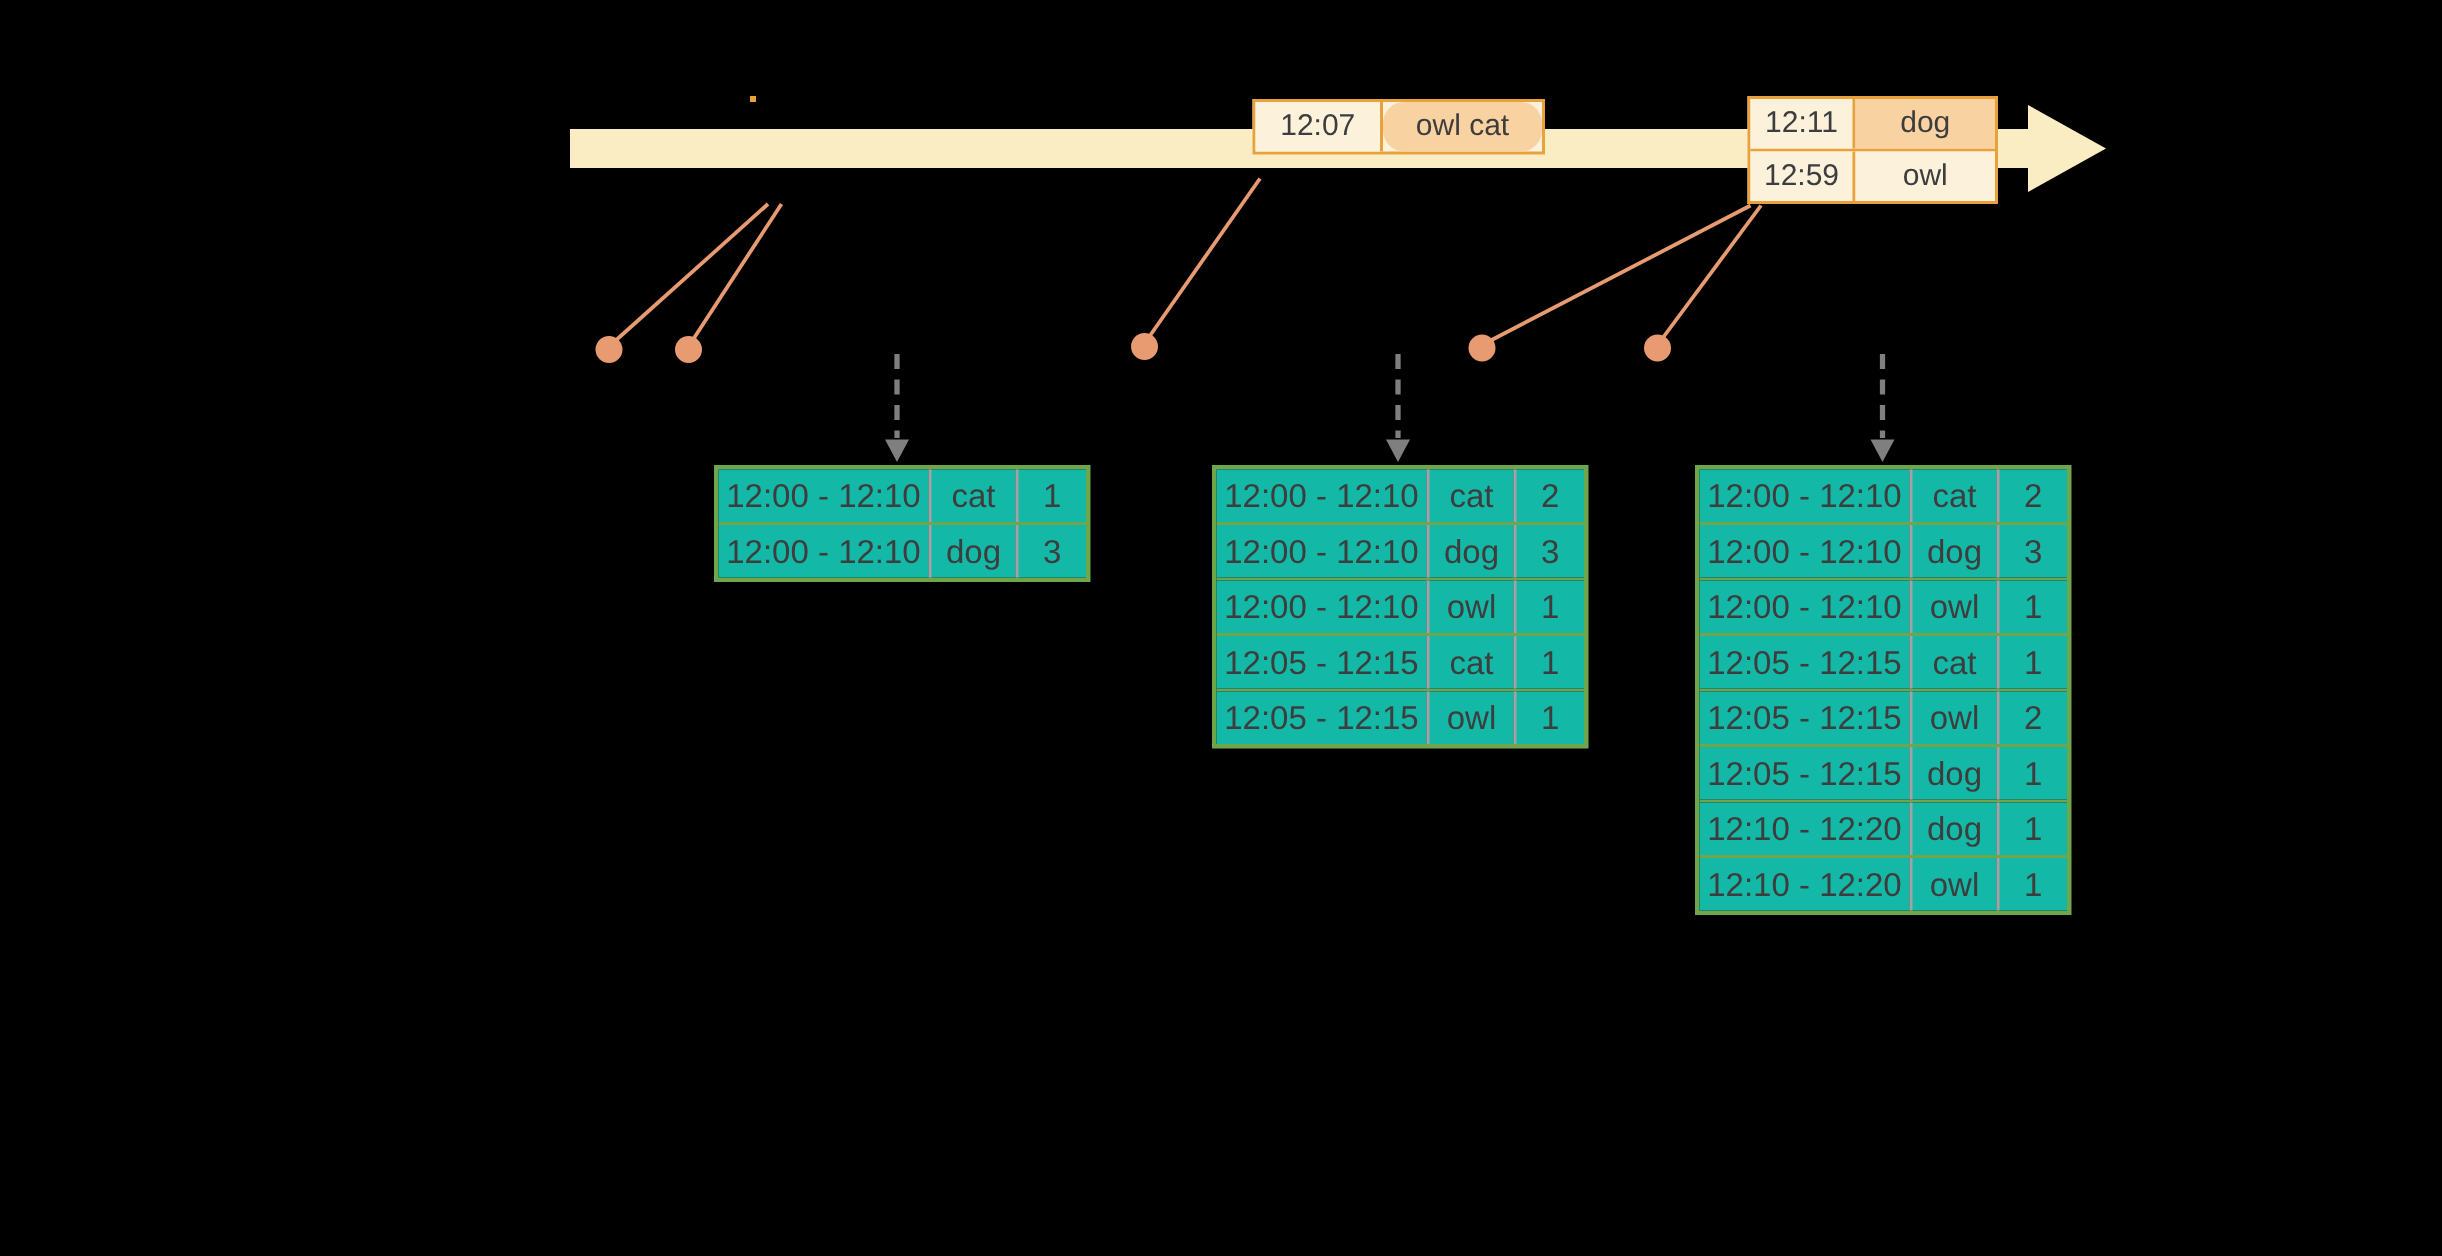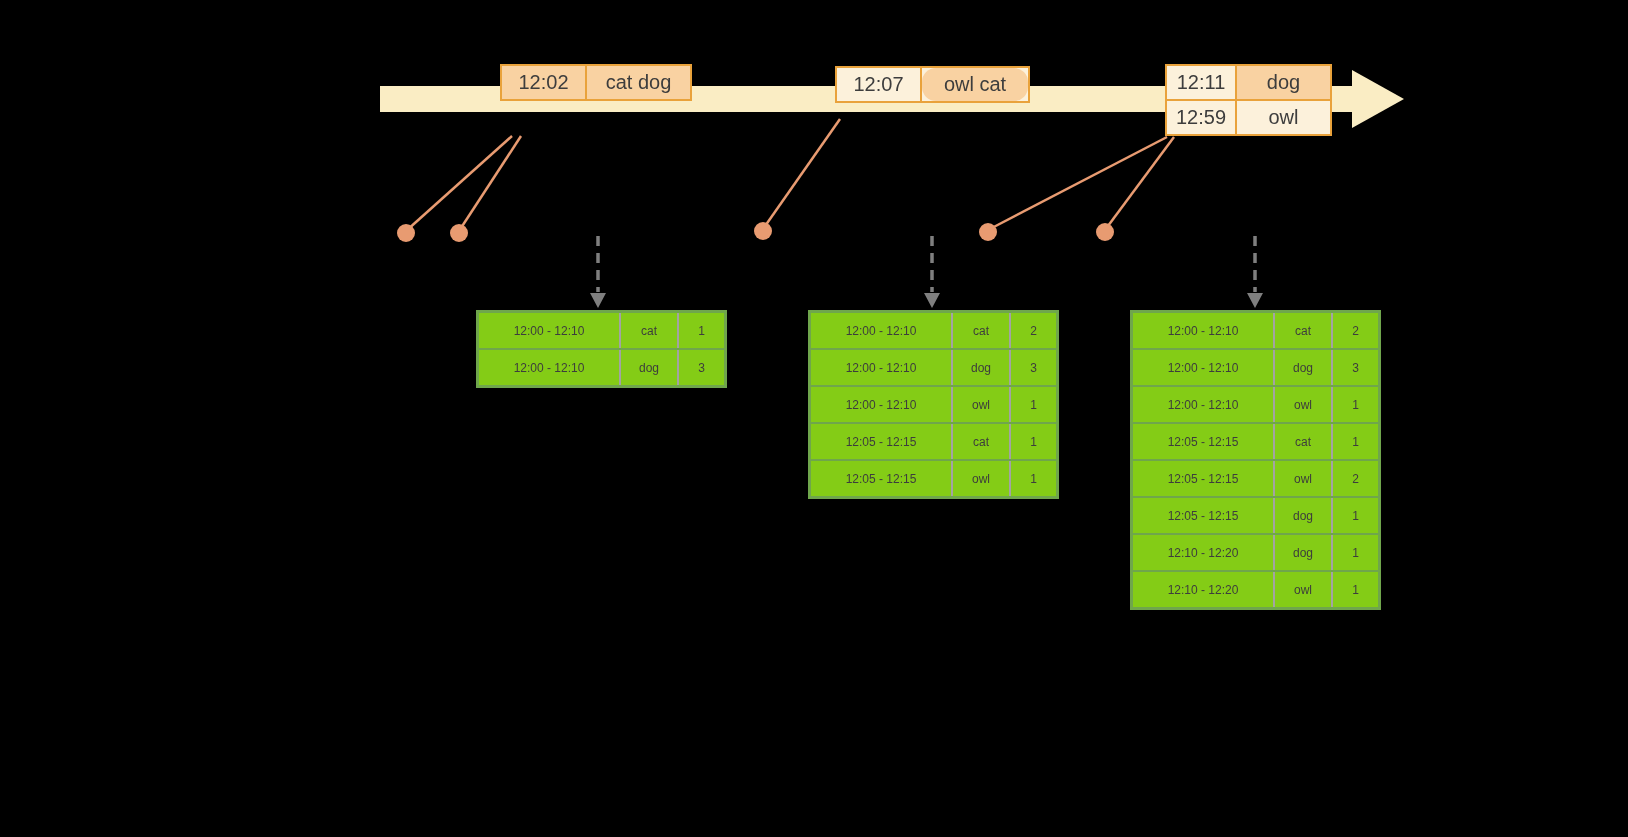--- a/index.html
+++ b/index.html
@@ -39,23 +39,23 @@
   
   .result-table{
     position:absolute;
     border:3px solid #6FA64C;
     box-sizing:border-box;
     z-index:5;
   }
   .res-row{display:flex;}
   .res-row + .res-row{border-top:2px solid #6FA64C;}
   .res-cell{
-    background:#84cc16;
+    background:#14b8a6;
     display:flex;align-items:center;justify-content:center;
-    height:35px;font-size:12px;color:#3d3d3d;box-sizing:border-box;
+    height:35px;font-size:22px;color:#3d3d3d;box-sizing:border-box;
   }
   .res-cell + .res-cell{border-left:2px solid #a3a3a3;}
   .res-cell.win{width:140px;}
   .res-cell.word{width:58px;}
   .res-cell.cnt{width:47px;}
 </style>
 </head>
 <body>
 
 <div class="canvas">
@@ -89,24 +89,20 @@
       <line x1="1255" y1="236" x2="1255" y2="292"></line>
     </g>
     <g fill="#7F7F7F">
       <polygon points="590,293 606,293 598,308"></polygon>
       <polygon points="924,293 940,293 932,308"></polygon>
       <polygon points="1247,293 1263,293 1255,308"></polygon>
     </g>
   </svg>
 
   <div class="event-table t1" style="left:500px;top:64px;">
-    <div class="ev-row">
-      <div class="ev-cell first c-peach">12:02</div>
-      <div class="ev-cell second c-peach">cat dog</div>
-    </div>
   </div>
 
   <div class="event-table t2" style="left:835px;top:66px;text-align:right;">
     <div class="ev-row">
       <div class="ev-cell first c-cream">12:07</div>
       <div class="ev-cell second c-peach">owl cat</div>
     </div>
   </div>
 
   <div class="event-table t3" style="left:1165px;top:64px;">

